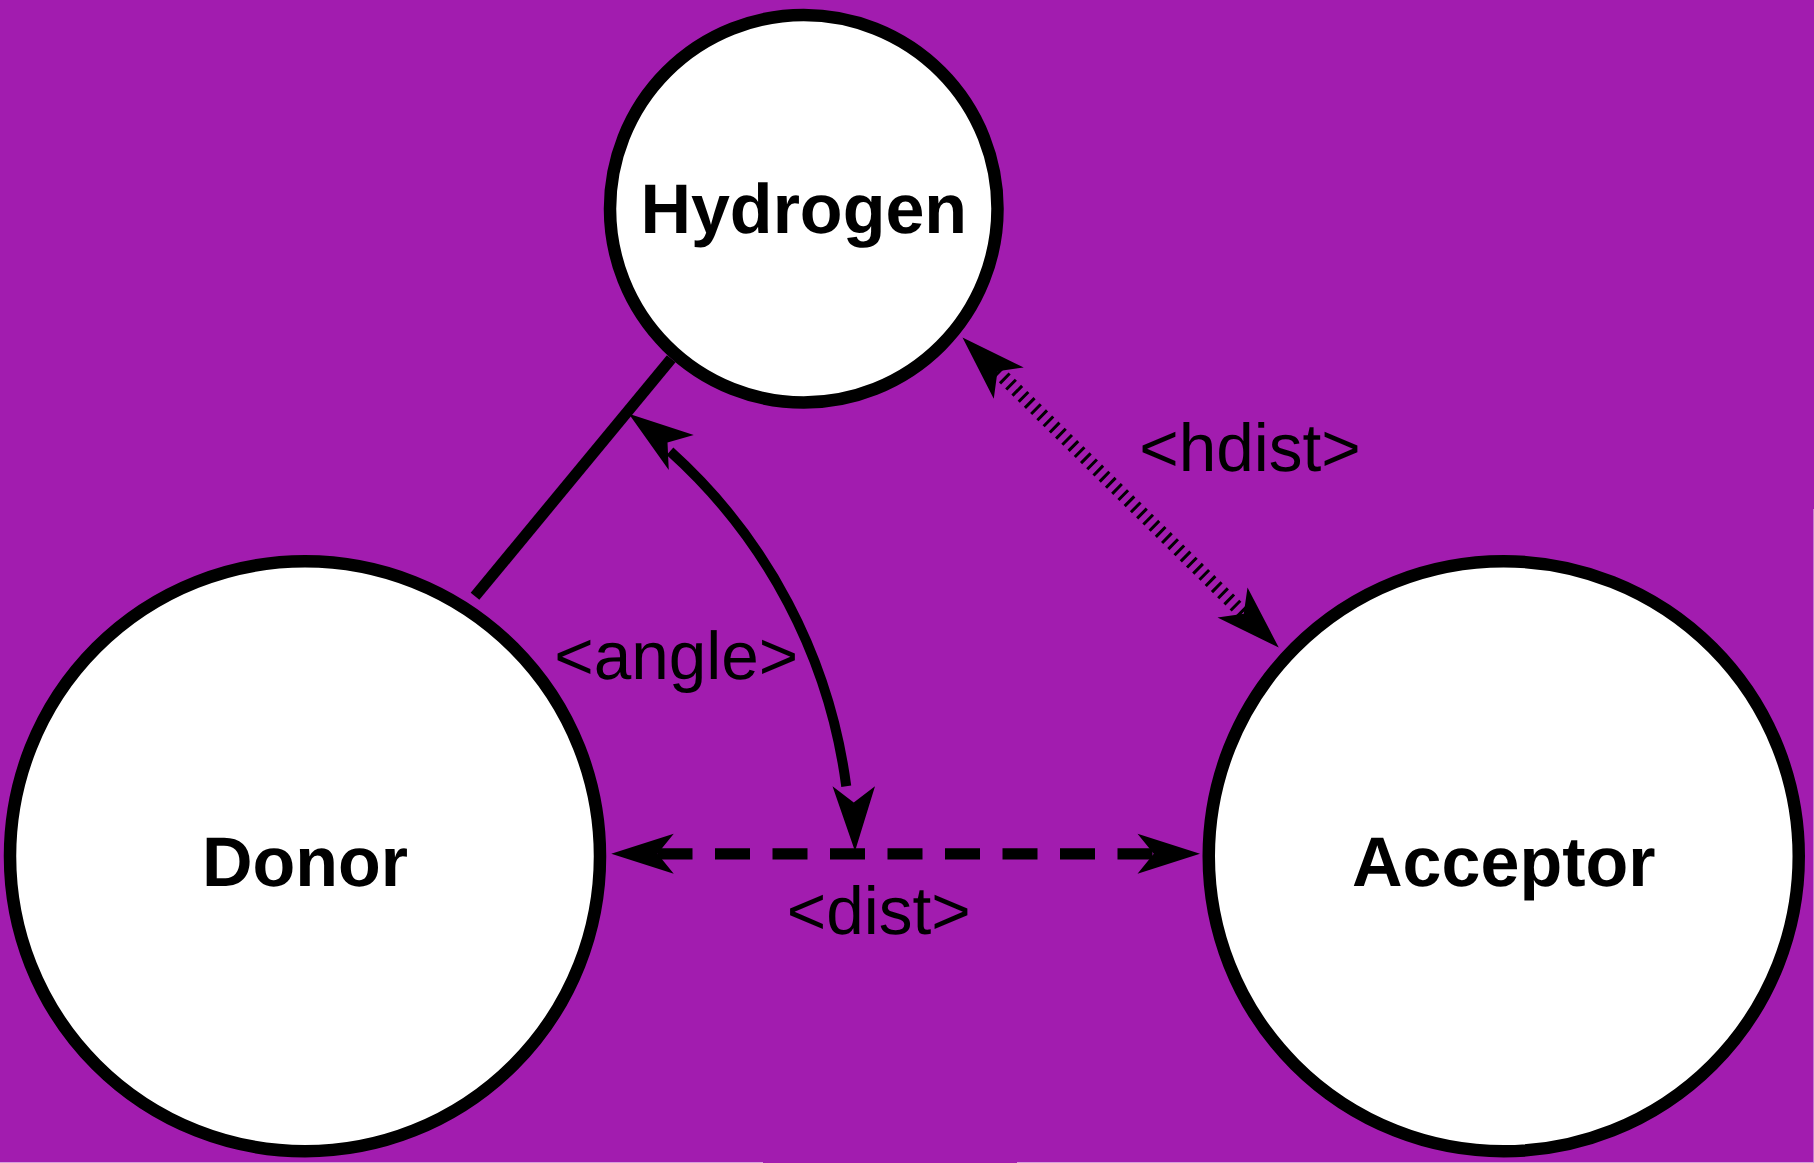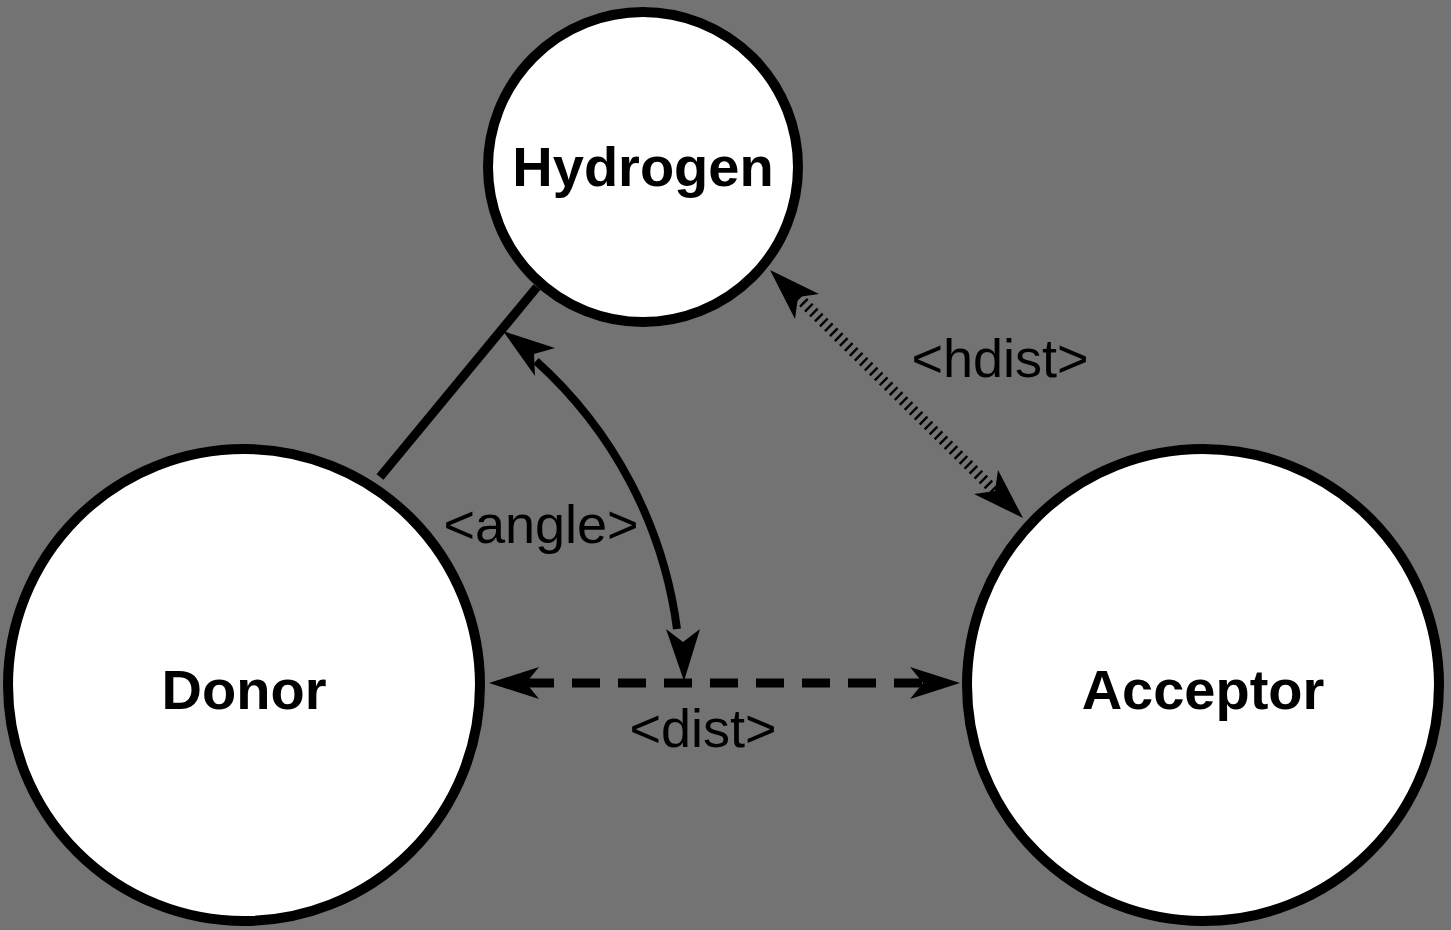--- a/index.html
+++ b/index.html
@@ -7,21 +7,21 @@
     padding: 0;
     background: #ffffff;
     width: 1451px;
     height: 930px;
     overflow: hidden;
   }
   .diagram-wrap {
     position: relative;
     width: 1451px;
     height: 930px;
-    background: #737373;
+    background: #a21caf;
   }
   svg { display: block; }
   .node-circle {
     fill: #ffffff;
     stroke: #000000;
     stroke-width: 10;
   }
   .bond-line {
     stroke: #000000;
     stroke-width: 9;

